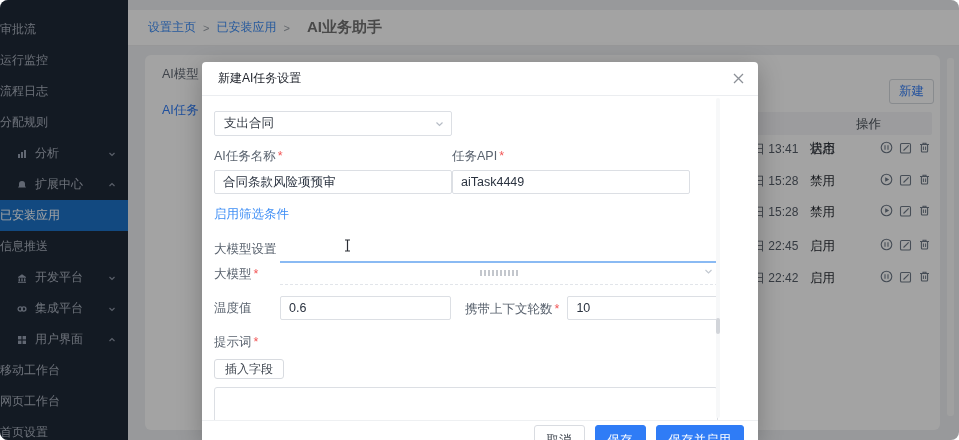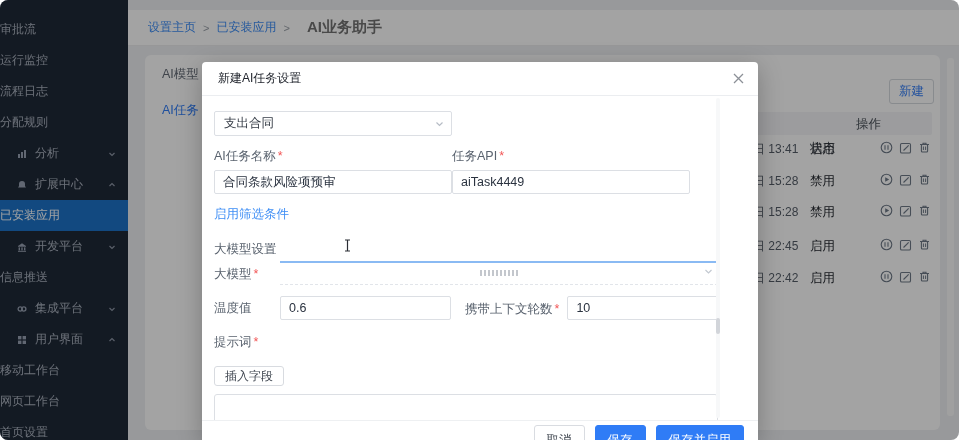--- a/index.html
+++ b/index.html
@@ -64,21 +64,21 @@
   .ghost-text { position:absolute; left:50%; top:7px; transform:translateX(-50%); width:38px; height:6px; background:repeating-linear-gradient(90deg,#b9bdc4 0 2px,transparent 2px 4px); opacity:.85; }
   .model-chev { position:absolute; right:5px; top:4px; display:inline-flex; }
   .model-dash { border-top:1px dashed #e2e5ea; margin-top:5px; }
   .num-row { display:flex; align-items:center; margin-top:11px; }
   .num-row .lbl-inline { width:66px; flex:none; }
   .num-row .inp { margin-top:0; }
   .inp-temp { width:171px !important; flex:none; }
   .ctx-lbl { margin-left:14px; margin-right:8px; flex:none; white-space:nowrap; }
   .inp-ctx { flex:1; }
   .prompt-lbl { display:block; margin-top:12px; }
-  .btn-insert { margin-top:15px; height:20px; padding:0 10px; background:#fff; border:1px solid #d8dbe0; border-radius:3px; font-size:12px; color:#3c434d; cursor:pointer; font-family:"Liberation Sans","DejaVu Sans",sans-serif; }
+  .btn-insert { margin-top:8px; height:20px; padding:0 10px; background:#fff; border:1px solid #d8dbe0; border-radius:3px; font-size:12px; color:#3c434d; cursor:pointer; font-family:"Liberation Sans","DejaVu Sans",sans-serif; }
   .ta { display:block; width:100%; height:62px; margin-top:8px; border:1px solid #dcdfe4; border-radius:3px; resize:none; outline:none; font-family:"Liberation Sans","DejaVu Sans",sans-serif; font-size:12.5px; padding:6px 8px; }
   .m-scroll-track { position:absolute; right:38px; top:36px; width:4px; height:320px; background:#f7f8f9; border-radius:2px; }
   .m-scroll-thumb { position:absolute; right:38px; top:256px; width:4px; height:16px; background:#d2d5da; border-radius:2px; cursor:pointer; }
   .m-footer { position:absolute; left:0; right:0; top:358px; height:60px; background:#ffffff; border-top:1px solid #eef0f2; display:flex; justify-content:flex-end; gap:10px; padding:4px 14px 0 0; }
   .btn { height:30px; padding:0 12px; border-radius:3px; font-size:12.5px; cursor:pointer; font-family:"Liberation Sans","DejaVu Sans",sans-serif; }
   .btn.default { background:#ffffff; border:1px solid #d9dce1; color:#3c434d; }
   .btn.primary { background:#2f7cf6; border:1px solid #2f7cf6; color:#ffffff; }
   .ibeam { position:absolute; left:141px; top:176px; z-index:12; }
 </style>
 </head>
@@ -131,43 +131,43 @@
       <span class="sb-chev">
           <svg width="8" height="8" viewBox="0 0 8 8">
             <path d="M1.5 5 L4 2.5 L6.5 5" stroke="#8d96a5" fill="none" stroke-width="1.2"></path>
           </svg>
         </span>
     </div>
 
     <div class="sb-item sub active">
         <span>已安装应用</span>
       </div>
+    <div class="sb-item sub">
+        <span>信息推送</span>
+      </div>
+
     <div class="sb-item group">
       <span class="sb-ico">
           <svg width="10" height="10" viewBox="0 0 10 10">
             <g fill="#98a2b3">
               <path d="M1 4 L5 1.2 L9 4 L9 4.8 L1 4.8 Z"></path>
               <rect x="1.6" y="5.4" width="1.4" height="3"></rect>
               <rect x="4.3" y="5.4" width="1.4" height="3"></rect>
               <rect x="7" y="5.4" width="1.4" height="3"></rect>
               <rect x="1" y="8.8" width="8" height="1"></rect>
             </g>
           </svg>
         </span>
       <span>开发平台</span>
       <span class="sb-chev">
           <svg width="8" height="8" viewBox="0 0 8 8">
             <path d="M1.5 3 L4 5.5 L6.5 3" stroke="#8d96a5" fill="none" stroke-width="1.2"></path>
           </svg>
         </span>
     </div>
-
-    <div class="sb-item sub">
-        <span>信息推送</span>
-      </div>
 
     <div class="sb-item group">
       <span class="sb-ico">
           <svg width="10" height="10" viewBox="0 0 10 10">
             <g fill="none" stroke="#98a2b3" stroke-width="1.3">
               <circle cx="3.2" cy="5" r="2.1"></circle>
               <circle cx="6.8" cy="5" r="2.1"></circle>
             </g>
           </svg>
         </span>

